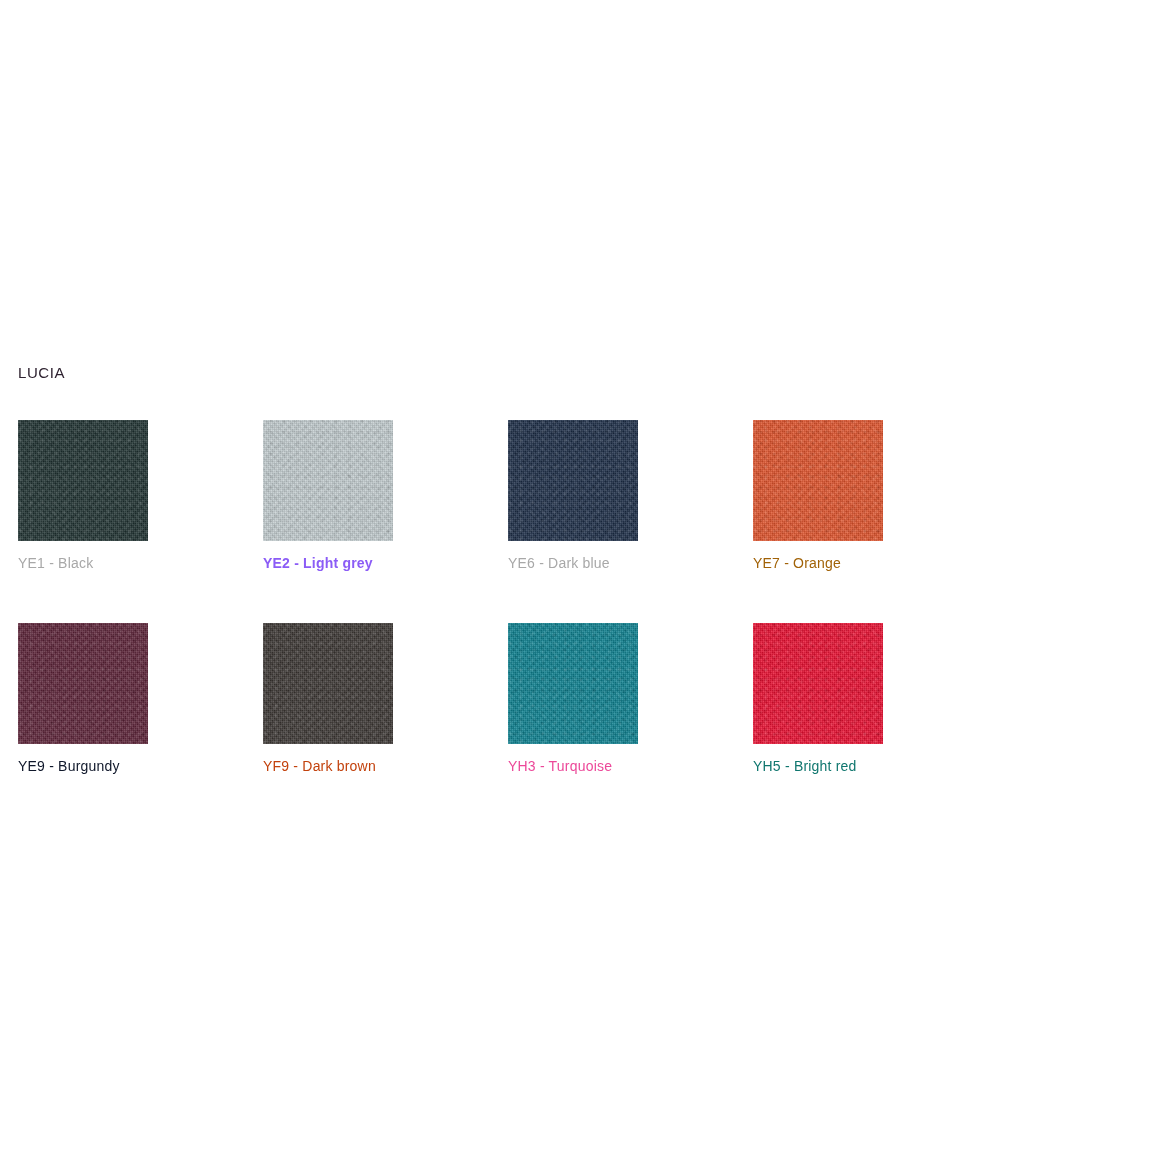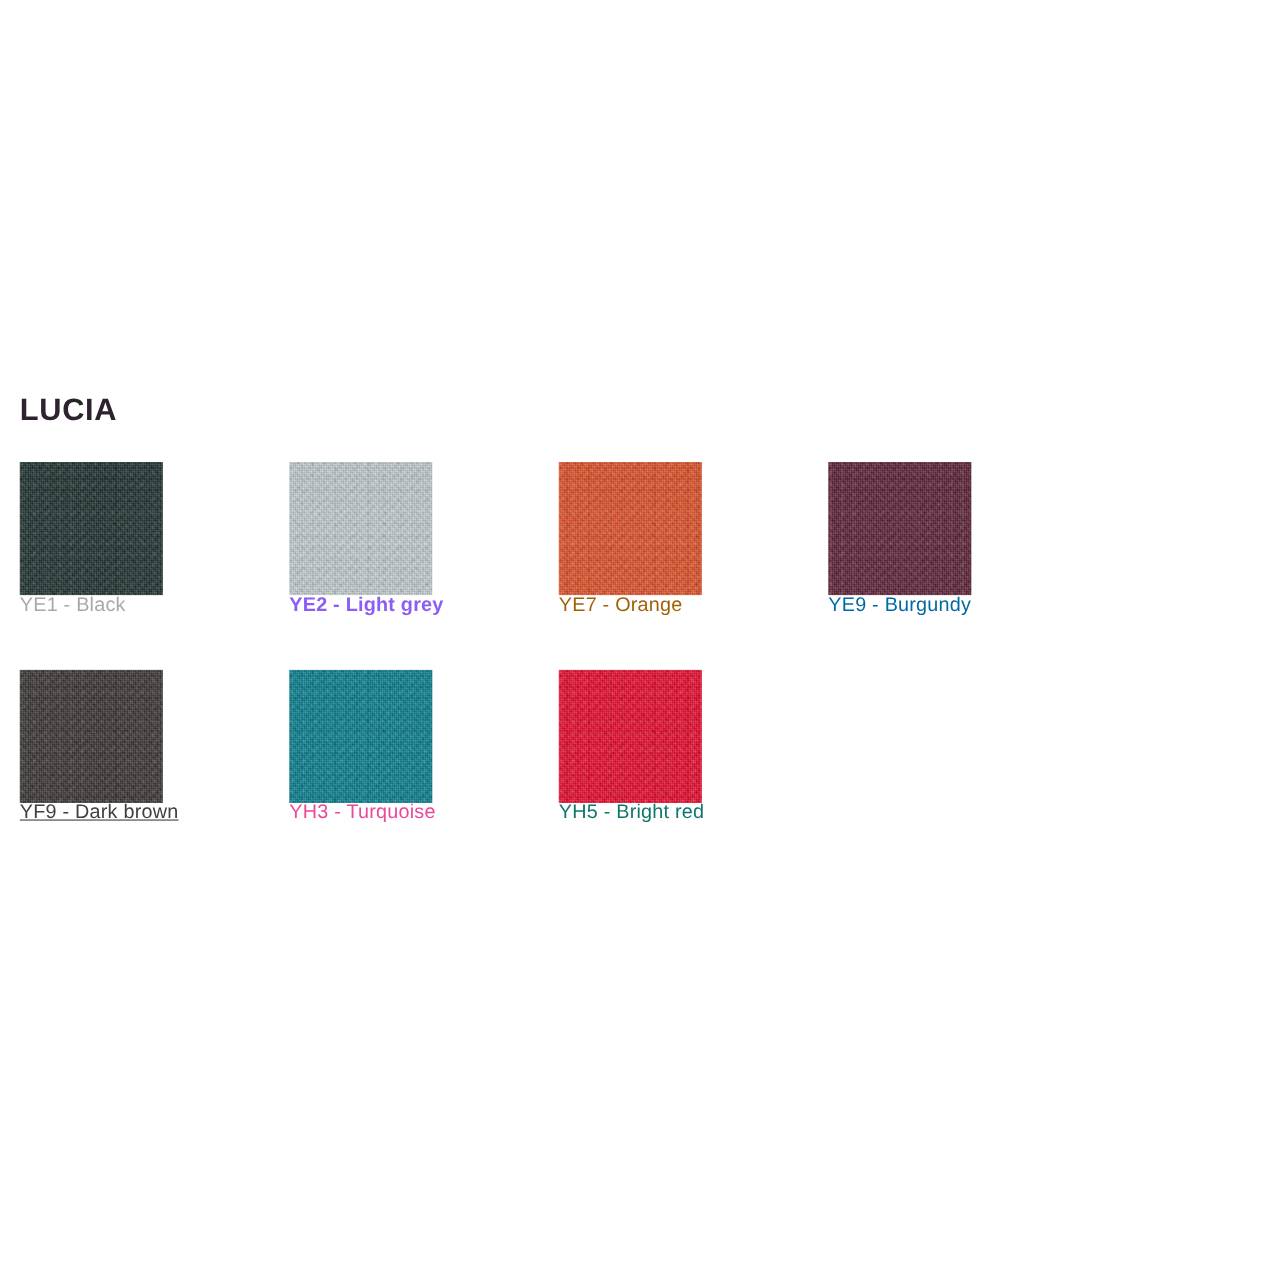--- a/index.html
+++ b/index.html
@@ -22,22 +22,22 @@
   }
 
   .collection {
     position: absolute;
     left: 0;
     top: 360px;
     width: 1150px;
   }
 
   .collection-title {
-    font-size: 28px;
-    font-weight: 700;
+    font-size: 15px;
+    font-weight: 400;
     color: #2e2230;
     letter-spacing: 0.6px;
     margin: 0 0 34px 18px;
     line-height: 26px;
   }
 
   .swatch-grid {
     display: flex;
     flex-wrap: wrap;
     padding-left: 18px;
@@ -98,21 +98,22 @@
       radial-gradient(circle at 18% 24%, rgba(255,255,255,0.07) 0 1px, transparent 2px),
       radial-gradient(circle at 62% 11%, rgba(0,0,0,0.07) 0 1px, transparent 2px),
       radial-gradient(circle at 37% 58%, rgba(255,255,255,0.055) 0 1px, transparent 2px),
       radial-gradient(circle at 81% 72%, rgba(0,0,0,0.06) 0 1px, transparent 2px),
       radial-gradient(circle at 9% 86%, rgba(255,255,255,0.05) 0 1px, transparent 2px),
       radial-gradient(circle at 54% 92%, rgba(0,0,0,0.05) 0 1px, transparent 2px);
     background-size: 11px 9px, 13px 11px, 9px 13px, 15px 10px, 12px 12px, 10px 14px;
   }
 
   .swatch-label {
-    font-size: 18px;
+    margin-top: 14px;
+    font-size: 14px;
     color: #a8a8a8;
     line-height: 16px;
     letter-spacing: 0.2px;
     white-space: nowrap;
   }
 </style>
 </head>
 <body style="background: rgb(255, 255, 255);">
 
 <div class="page">
@@ -132,42 +133,50 @@
         </div>
         <div class="swatch-cell">
           <div class="swatch-chip" style="background-color: rgb(195, 205, 208);">
             <span class="tex-a"></span>
             <span class="tex-b"></span>
             <span class="tex-c"></span>
           </div>
           <div class="swatch-label" style="color: #8b5cf6; font-weight: bold;">YE2 - Light grey</div>
         </div>
         <div class="swatch-cell">
+          <div class="swatch-chip" style="background-color: rgb(28, 45, 71);">
+            <span class="tex-a"></span>
+            <span class="tex-b"></span>
+            <span class="tex-c"></span>
+          </div>
+          <div class="swatch-label" style="color: rgb(168, 168, 168);">YE6 - Dark blue</div>
+        </div>
+        <div class="swatch-cell">
           <div class="swatch-chip" style="background-color: rgb(224, 83, 43);">
             <span class="tex-a"></span>
             <span class="tex-b"></span>
             <span class="tex-c"></span>
           </div>
           <div class="swatch-label" style="color: #a16207;">YE7 - Orange</div>
         </div>
         <div class="swatch-cell">
           <div class="swatch-chip" style="background-color: rgb(93, 35, 56);">
             <span class="tex-a"></span>
             <span class="tex-b"></span>
             <span class="tex-c"></span>
           </div>
-          <div class="swatch-label" style="color: #0369a1;">YE9 - Burgundy</div>
+          <div class="swatch-label" style="color: #0f172a;">YE9 - Burgundy</div>
         </div>
         <div class="swatch-cell">
           <div class="swatch-chip" style="background-color: rgb(60, 55, 52);">
             <span class="tex-a"></span>
             <span class="tex-b"></span>
             <span class="tex-c"></span>
           </div>
-          <div class="swatch-label" style="color: #404040; text-decoration: underline;">YF9 - Dark brown</div>
+          <div class="swatch-label" style="color: #c2410c;">YF9 - Dark brown</div>
         </div>
         <div class="swatch-cell">
           <div class="swatch-chip" style="background-color: rgb(12, 129, 144);">
             <span class="tex-a"></span>
             <span class="tex-b"></span>
             <span class="tex-c"></span>
           </div>
           <div class="swatch-label" style="color: #ec4899;">YH3 - Turquoise</div>
         </div>
         <div class="swatch-cell">

